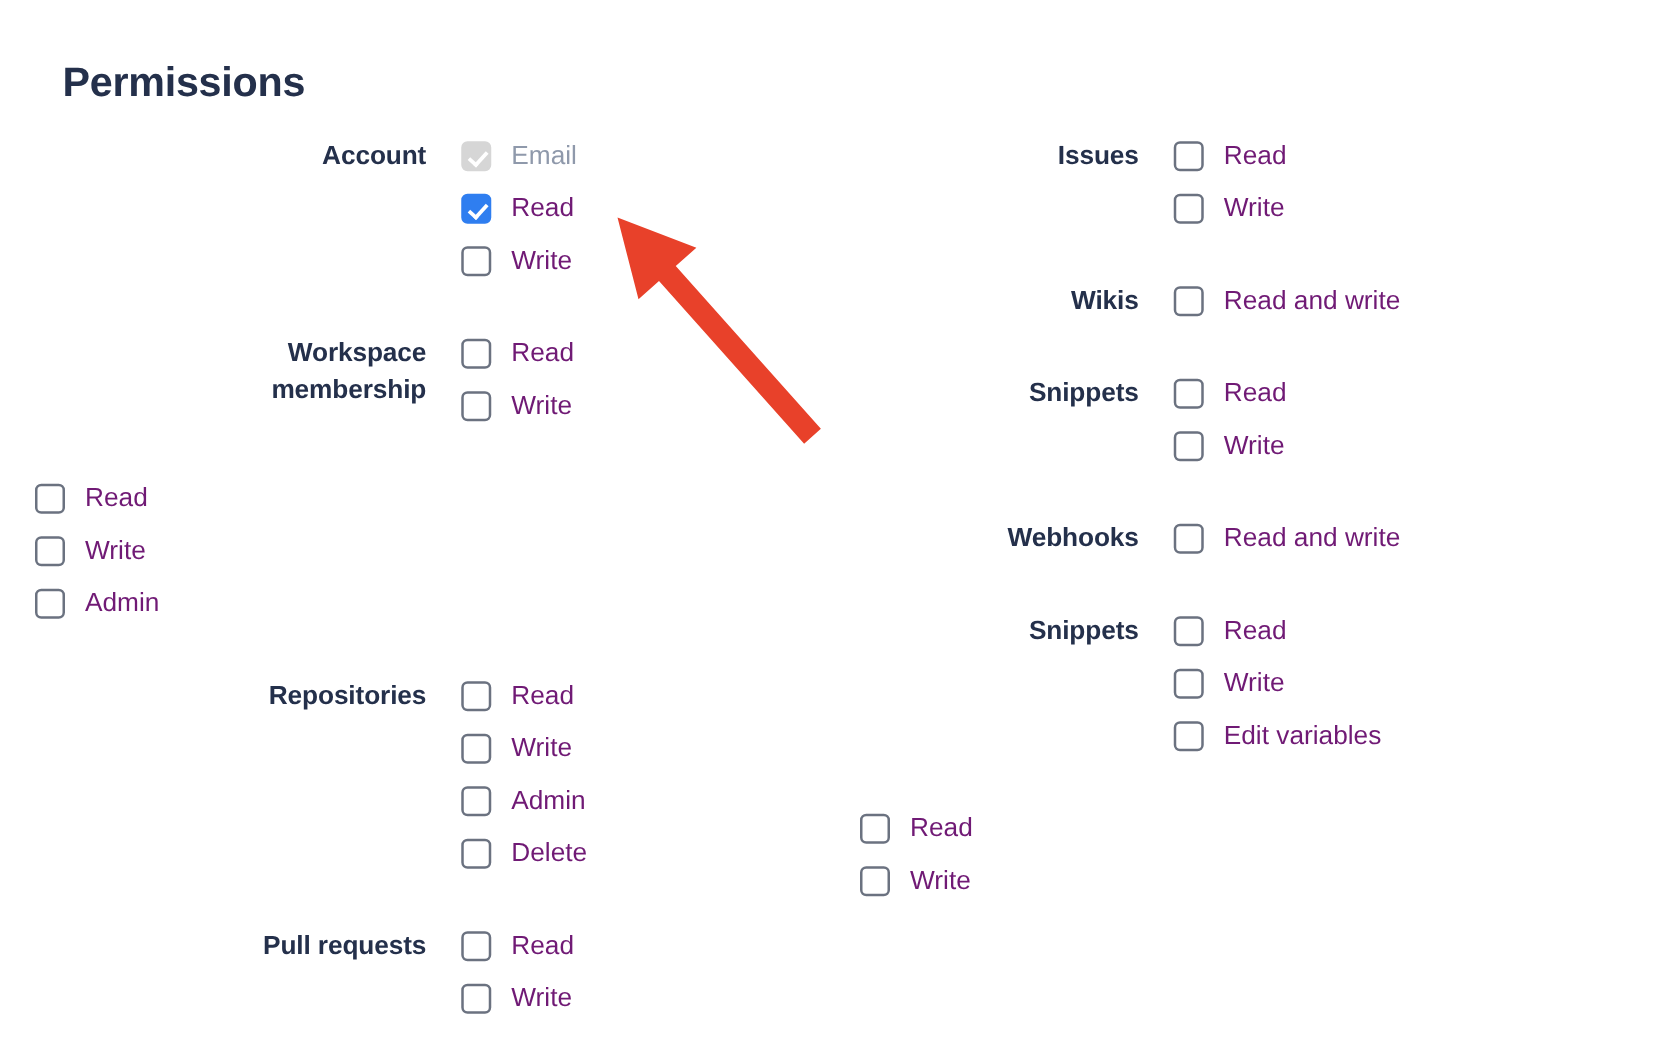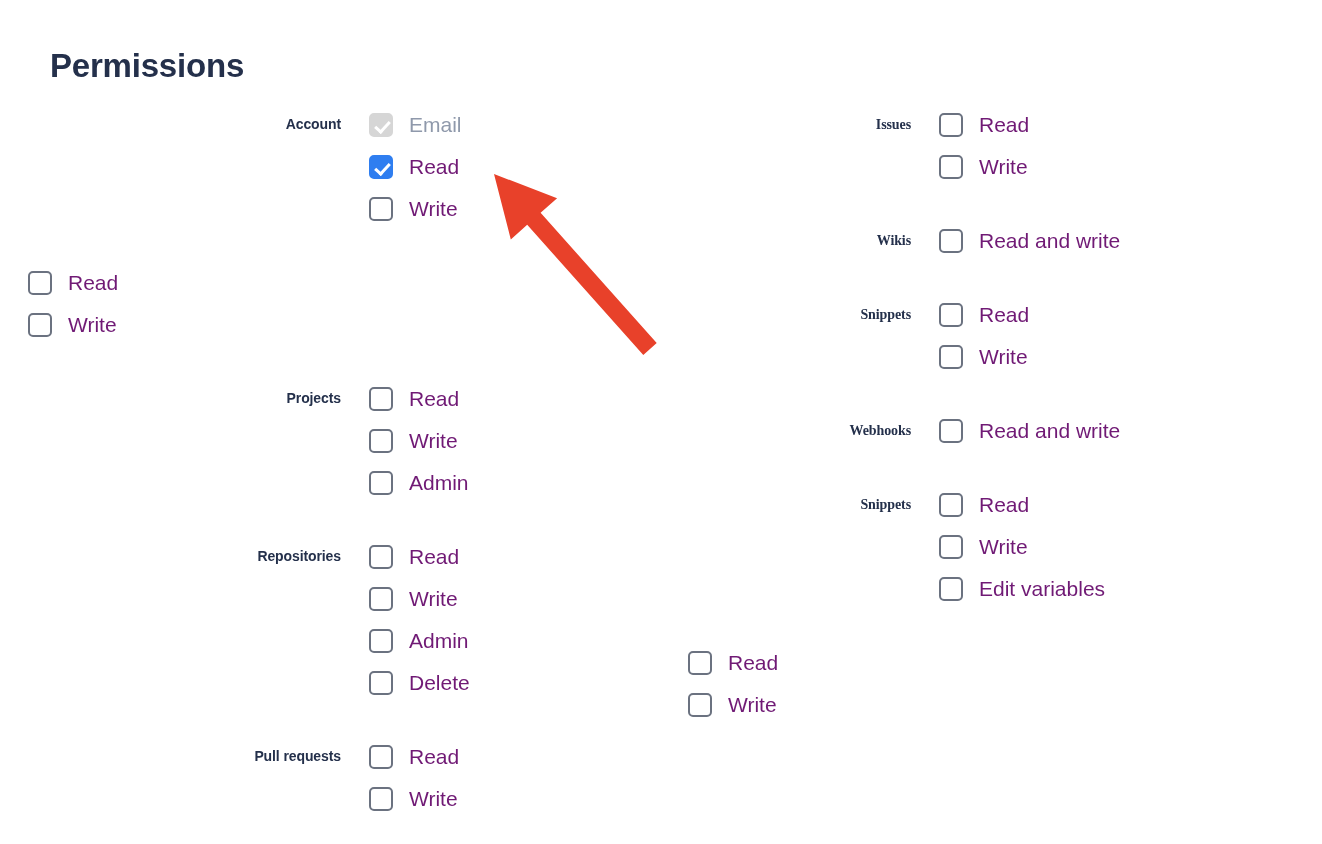--- a/index.html
+++ b/index.html
@@ -52,30 +52,30 @@
 
   .perm-group {
     display: flex;
     align-items: flex-start;
     margin-bottom: 32px;
   }
   .perm-group:last-child { margin-bottom: 0; }
 
   .group-label {
     text-align: right;
-    font-size: 14px;
+    font-size: 21px;
     font-weight: bold;
     color: #24304b;
     line-height: 29px;
     padding-top: 6px;
     letter-spacing: -0.1px;
     white-space: pre-line;
   }
   .perm-column.left  .group-label { width: 341px; padding-right: 0; }
-  .perm-column.right .group-label { width: 251px; padding-right: 0; font-family: Liberation Serif, serif; }
+  .perm-column.right .group-label { width: 251px; padding-right: 0; }
 
   .options {
     padding-left: 28px;
   }
 
   .option-row {
     display: flex;
     align-items: center;
     height: 42px;
     text-align: center;
@@ -153,33 +153,34 @@
               <span class="cbox checked" role="checkbox" aria-checked="true"></span>
               <span class="option-label">Read</span>
             </div>
             <div class="option-row">
               <span class="cbox" role="checkbox" aria-checked="false"></span>
               <span class="option-label">Write</span>
             </div>
           </div>
         </div>
         <div class="perm-group">
-          <div class="options">
-            <div class="option-row">
-              <span class="cbox" role="checkbox" aria-checked="false"></span>
-              <span class="option-label">Read</span>
-            </div>
-            <div class="option-row">
-              <span class="cbox" role="checkbox" aria-checked="false"></span>
-              <span class="option-label">Write</span>
-            </div>
-          </div>
-        </div>
-        <div class="perm-group">
-          <div class="group-label">Projects</div>
+          <div class="group-label">Workspace
+membership</div>
+          <div class="options">
+            <div class="option-row">
+              <span class="cbox" role="checkbox" aria-checked="false"></span>
+              <span class="option-label">Read</span>
+            </div>
+            <div class="option-row">
+              <span class="cbox" role="checkbox" aria-checked="false"></span>
+              <span class="option-label">Write</span>
+            </div>
+          </div>
+        </div>
+        <div class="perm-group">
           <div class="options">
             <div class="option-row">
               <span class="cbox" role="checkbox" aria-checked="false"></span>
               <span class="option-label">Read</span>
             </div>
             <div class="option-row">
               <span class="cbox" role="checkbox" aria-checked="false"></span>
               <span class="option-label">Write</span>
             </div>
             <div class="option-row">

